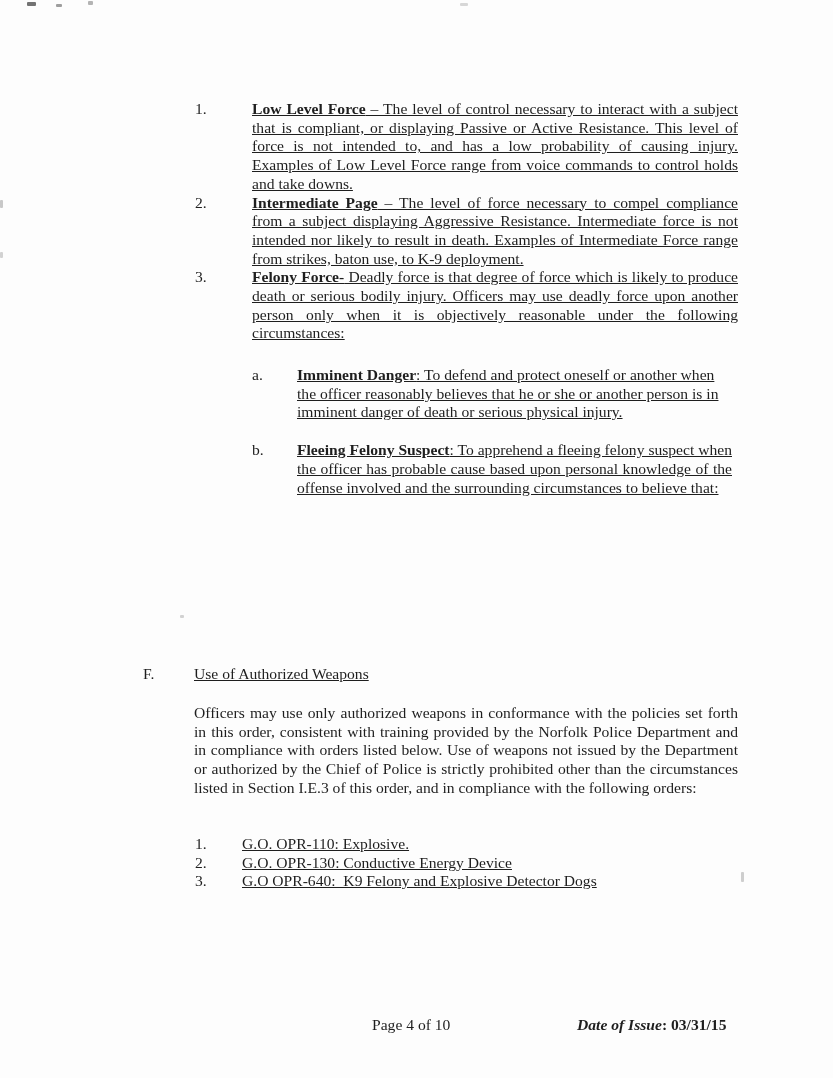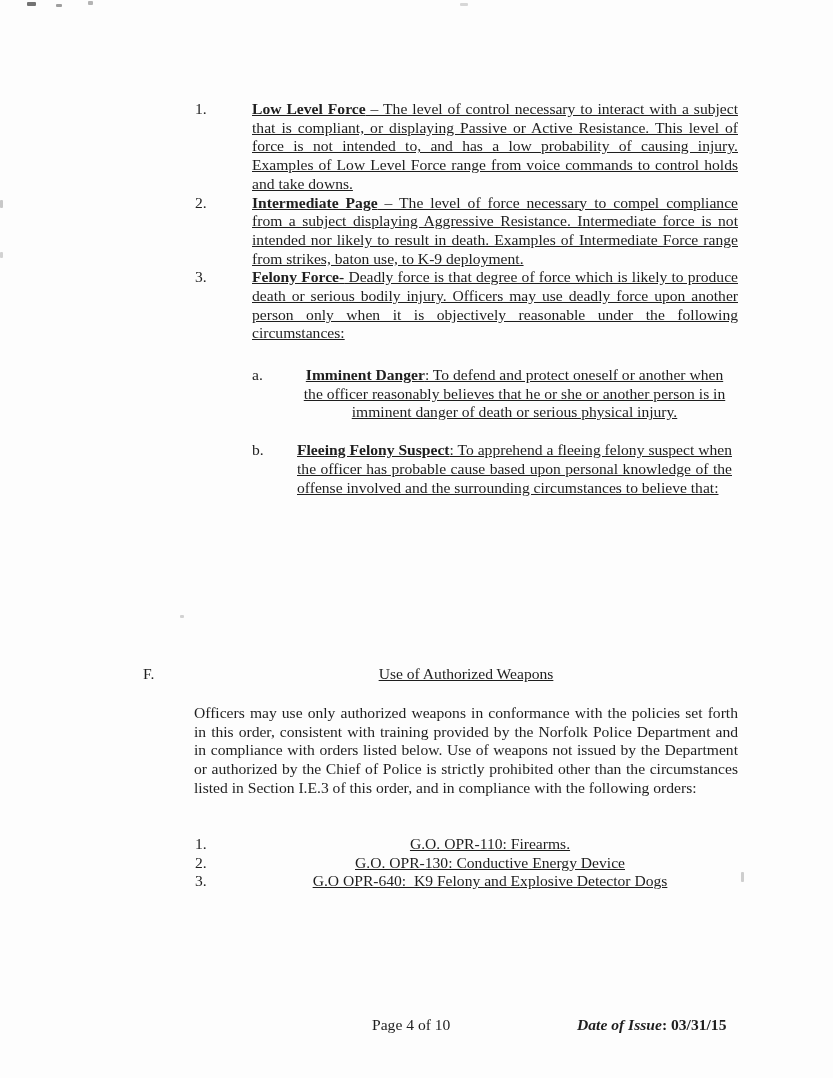--- a/index.html
+++ b/index.html
@@ -31,21 +31,21 @@
     align-items: flex-start;
   }
   .li .marker {
     flex: 0 0 auto;
   }
   .li .body {
     flex: 1 1 auto;
     text-align: justify;
     text-decoration: underline;
   }
-  .li .body.ragged { text-align: center; }
+  .li .body.ragged { text-align: left; }
   .marker-w57 { width: 57px; }
   .marker-w45 { width: 45px; }
   .marker-w51 { width: 51px; }
   .marker-w47 { width: 47px; }
   .gap19 { margin-top: 19px; }
   b, .bold { font-weight: bold; }
   .italic { font-style: italic; }
   
   .cond {
     padding-left: 16px;
@@ -109,21 +109,21 @@
   <div class="textblock li" style="left:143px; top:665px; width:595px;">
     <span class="marker marker-w51">F.</span>
     <span class="body ragged">Use of Authorized Weapons</span>
   </div>
 
   <div class="textblock justify" style="left:194px; top:704px; width:544px;">Officers may use only authorized weapons in conformance with the policies set forth in this order, consistent with training provided by the Norfolk Police Department and in compliance with orders listed below. Use of weapons not issued by the Department or authorized by the Chief of Police is strictly prohibited other than the circumstances listed in Section I.E.3 of this order, and in compliance with the following orders:</div>
 
   <div class="textblock" style="left:195px; top:835px; width:543px;">
     <div class="li">
       <span class="marker marker-w47">1.</span>
-      <span class="body ragged prewrap">G.O. OPR-110: Firearms.</span>
+      <span class="body ragged prewrap">G.O. OPR-110: Explosive.</span>
     </div>
     <div class="li">
       <span class="marker marker-w47">2.</span>
       <span class="body ragged prewrap">G.O. OPR-130: Conductive Energy Device</span>
     </div>
     <div class="li">
       <span class="marker marker-w47">3.</span>
       <span class="body ragged prewrap">G.O OPR-640:  K9 Felony and Explosive Detector Dogs</span>
     </div>
   </div>

